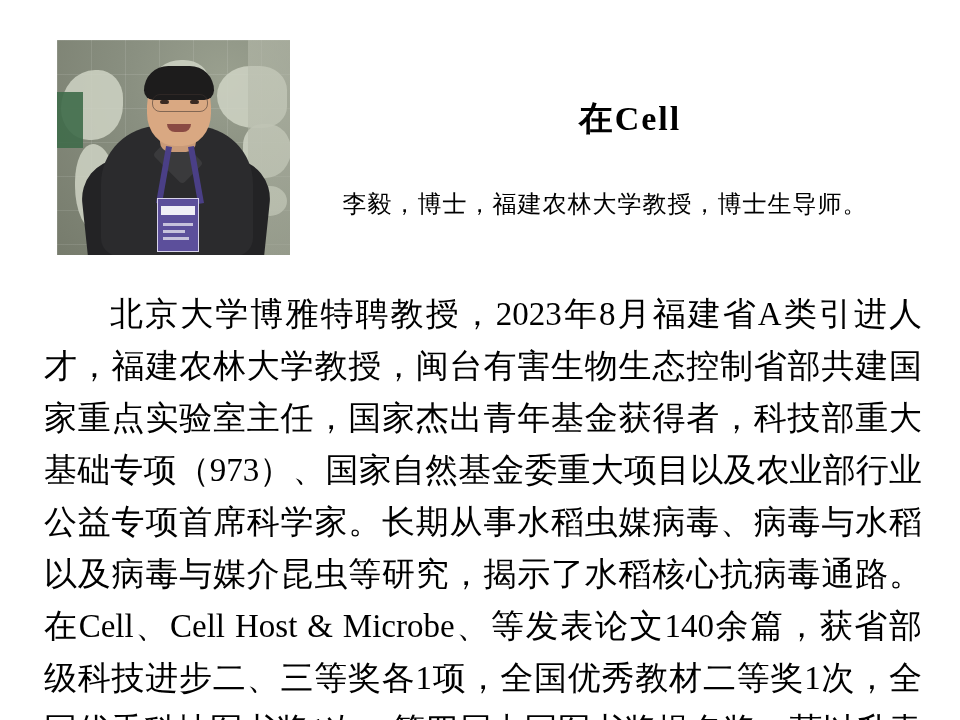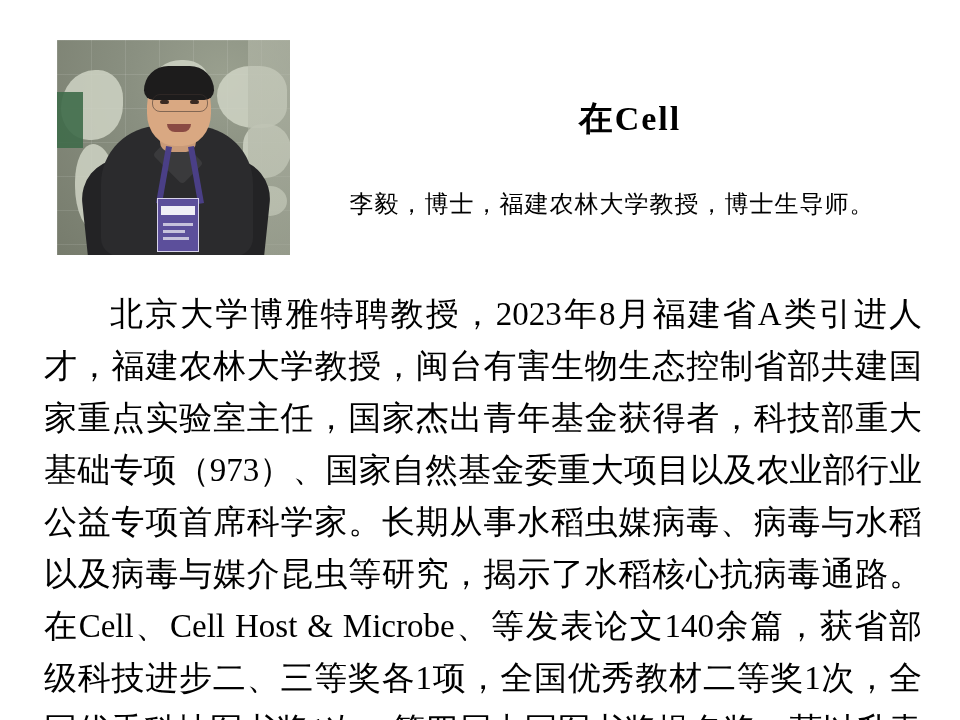--- a/index.html
+++ b/index.html
@@ -203,21 +203,21 @@
     top: 96px;
     width: 560px;
     text-align: center;
     font-size: 34px;
     font-weight: bold;
     letter-spacing: 2px;
     color: #000000;
   }
   .subtitle {
     position: absolute;
-    left: 292px;
+    left: 285px;
     top: 188px;
     width: 640px;
     text-align: center;
     font-size: 24px;
     color: #000000;
     letter-spacing: 1px;
   }
 
   
   .body-text {

